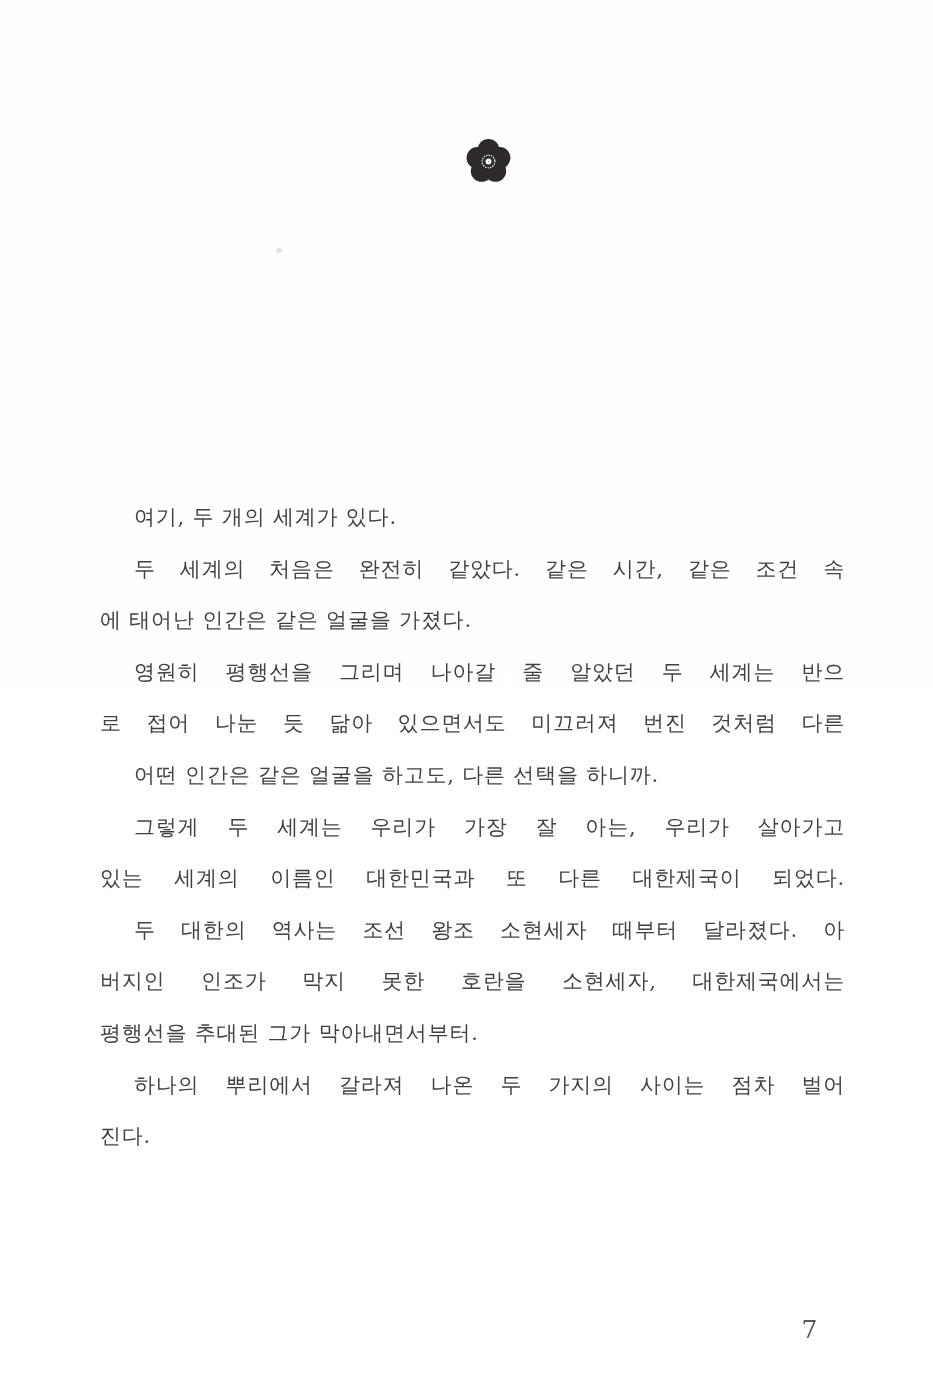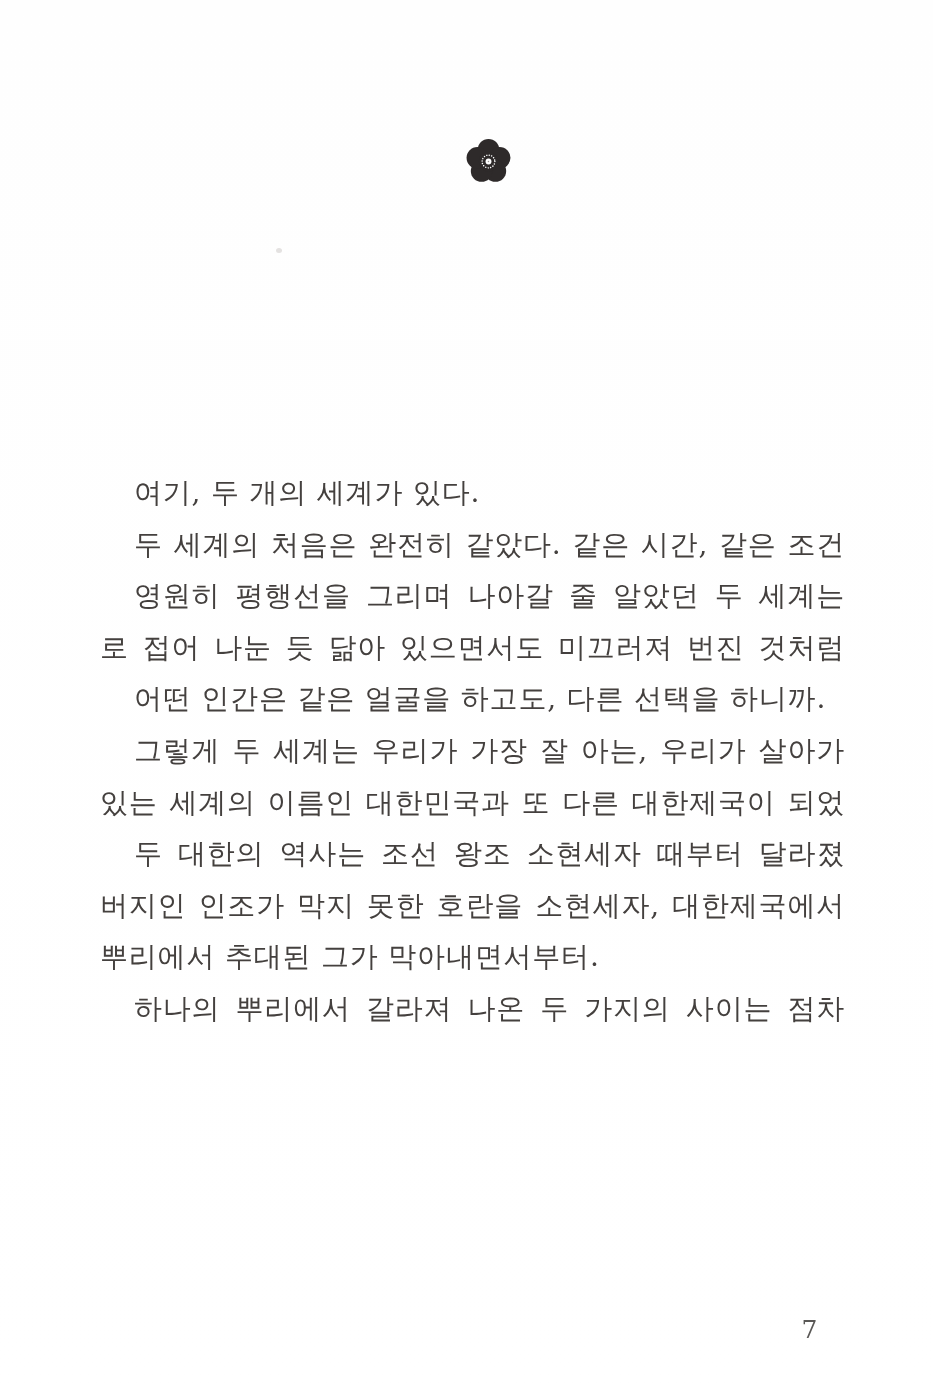--- a/index.html
+++ b/index.html
@@ -31,24 +31,24 @@
     left: 276px;
     top: 248px;
     width: 6px;
     height: 5px;
     border-radius: 50%;
     background: #e4e2e1;
   }
   .body-text {
     position: absolute;
     left: 100px;
-    top: 467px;
+    top: 492px;
     width: 745px;
     color: #44403e;
-    font-size: 28px;
+    font-size: 21px;
     letter-spacing: 0.8px;
   }
   .line {
     height: 51.6px;
     line-height: 51.6px;
     overflow: hidden;
     text-align: left;
     white-space: normal;
   }
   .line.indent {
@@ -89,26 +89,28 @@
       <circle cx="50" cy="50" r="1.6" fill="#9a9694"></circle>
     </svg>
   </div>
 
   <div class="scan-speck"></div>
 
   <div class="body-text">
 
   <div class="line indent">여기, 두 개의 세계가 있다.</div>
       <div class="line indent justify">두 세계의 처음은 완전히 같았다. 같은 시간, 같은 조건 속</div>
+      <div class="line">에 태어난 인간은 같은 얼굴을 가졌다.</div>
       <div class="line indent justify">영원히 평행선을 그리며 나아갈 줄 알았던 두 세계는 반으</div>
       <div class="line justify">로 접어 나눈 듯 닮아 있으면서도 미끄러져 번진 것처럼 다른</div>
       <div class="line indent">어떤 인간은 같은 얼굴을 하고도, 다른 선택을 하니까.</div>
       <div class="line indent justify">그렇게 두 세계는 우리가 가장 잘 아는, 우리가 살아가고</div>
       <div class="line justify">있는 세계의 이름인 대한민국과 또 다른 대한제국이 되었다.</div>
       <div class="line indent justify">두 대한의 역사는 조선 왕조 소현세자 때부터 달라졌다. 아</div>
       <div class="line justify">버지인 인조가 막지 못한 호란을 소현세자, 대한제국에서는</div>
-      <div class="line">뿌리에서 추대된 그가 막아내면서부터.</div>
+      <div class="line">평행선을 추대된 그가 막아내면서부터.</div>
       <div class="line indent justify">하나의 뿌리에서 갈라져 나온 두 가지의 사이는 점차 벌어</div>
+      <div class="line">진다.</div>
     </div>
 
   <div class="page-number">7</div>
 
 </div>
 
 </body></html>

